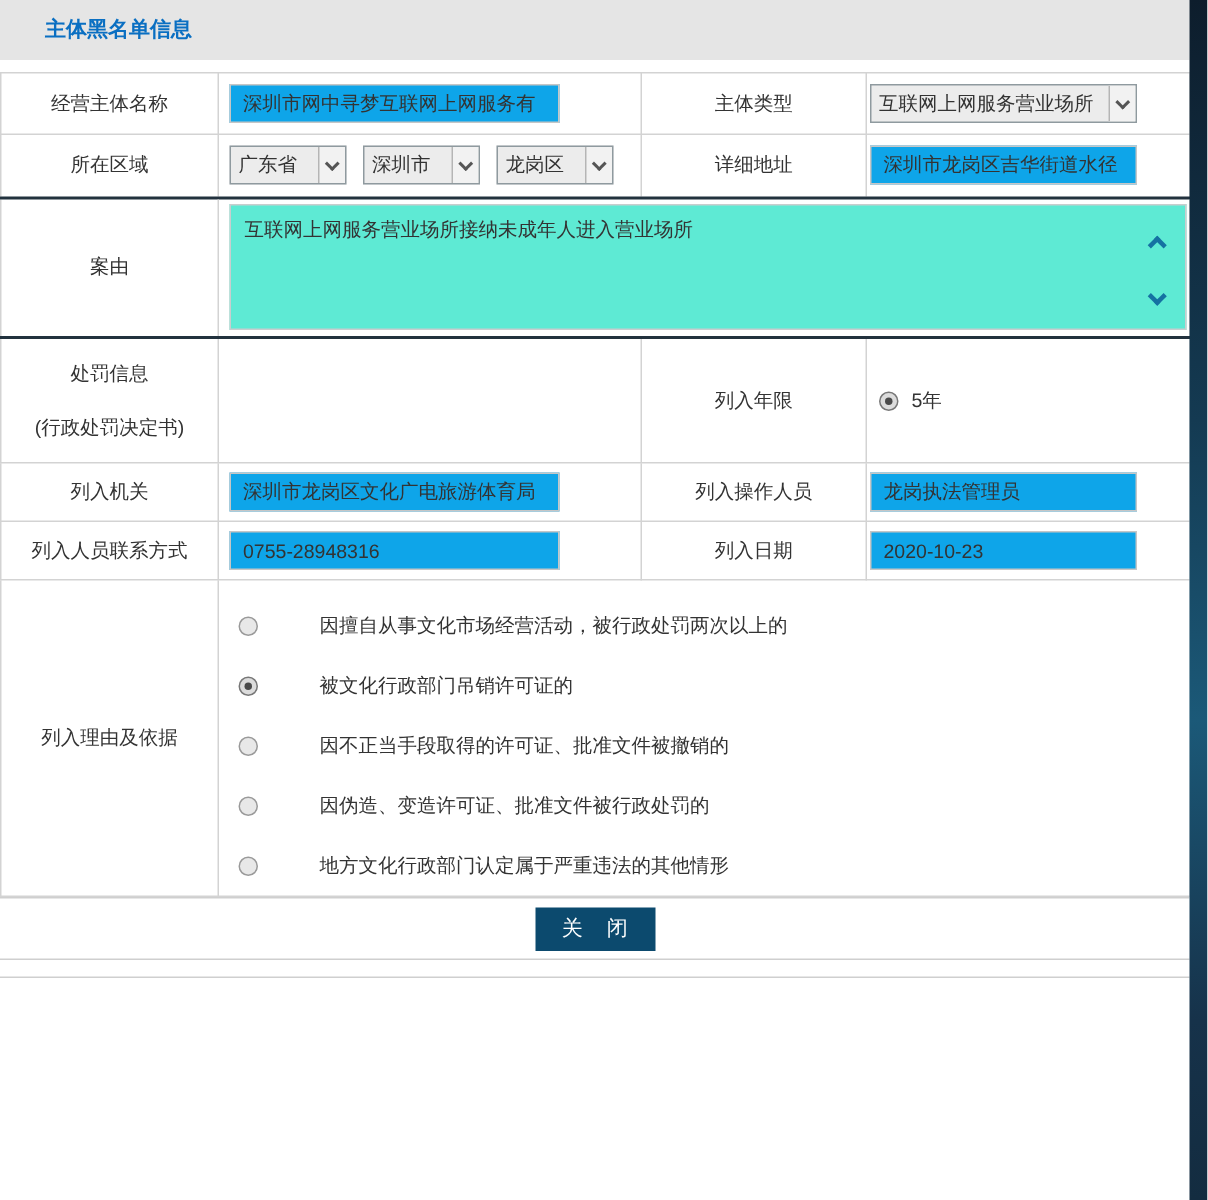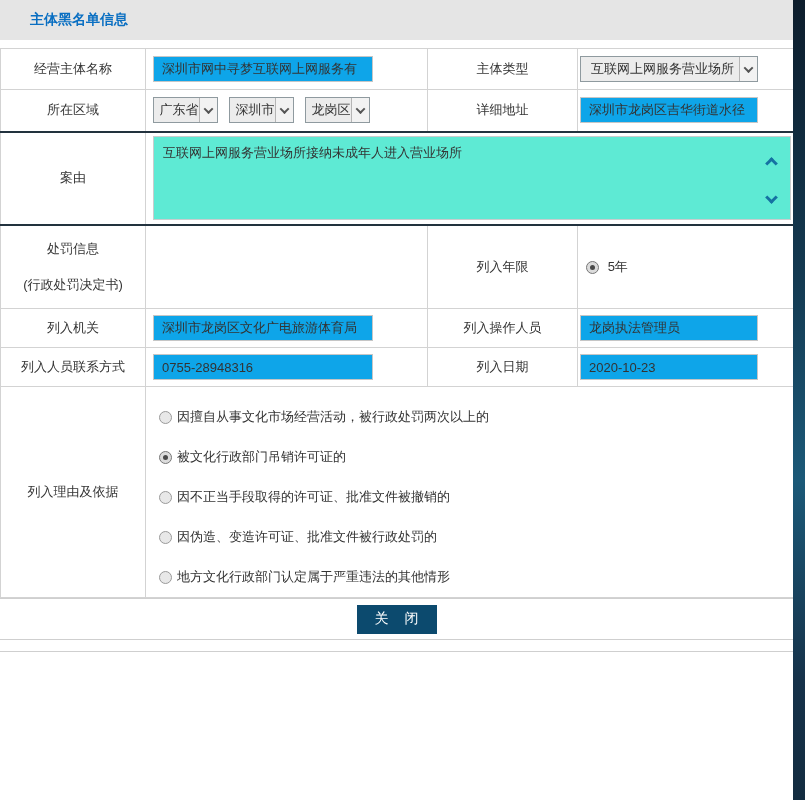--- a/index.html
+++ b/index.html
@@ -26,44 +26,44 @@
   td.fld { padding-left:7px; }
   td.fld4 { padding-left:2px; }
 
   .txt { display:inline-block; height:26px; background:#0ea5e9; border:1px solid #c6c6c6;
          font-size:13px; color:#333; padding:0 0 0 8px; line-height:24px;
          font-family:"Liberation Sans", sans-serif; vertical-align:middle; overflow:hidden; }
   .w220 { width:220px; } .w178 { width:178px; }
 
   
   .select { display:inline-flex; align-items:center; height:26px; background:#ececec;
-            border:1px solid #8f9a9f; vertical-align:middle; overflow:hidden;text-align:center; }
+            border:1px solid #8f9a9f; vertical-align:middle; overflow:hidden; }
   .sel-text { flex:1; padding-left:5px; font-size:13px; color:#333; white-space:nowrap; overflow:hidden; }
   .sel-btn { width:18px; height:100%; background:#f2f2f2; border-left:1px solid #b5b5b5;
              display:flex; align-items:center; justify-content:center; }
   .chev-down { width:7px; height:7px; border-right:2px solid #555; border-bottom:2px solid #555;
                transform:rotate(45deg) translate(-1px,-1px); }
-  .sel-sm { width:65px; margin-right:11px; }
+  .sel-sm { width:78px; margin-right:11px; }
   .sel-w178 { width:178px; } .sel-w215 { width:215px; }
 
   
   .tarea { position:relative; width:638px; height:84px; background:#5eead4; border:1px solid #c9cdce;
            font-size:13px; color:#333; padding:7px 30px 0 9px; line-height:18px; }
   .scroll-chev { position:absolute; right:11px; width:12px; height:12px; cursor:pointer; }
   .scroll-chev i { display:block; width:9px; height:9px; border-right:3px solid #1572a2; border-bottom:3px solid #1572a2; }
   .chev-up-pos { top:18px; } .chev-up-pos i { transform:rotate(-135deg); margin-top:4px; }
   .chev-dn-pos { top:56px; } .chev-dn-pos i { transform:rotate(45deg); }
 
   
   .radio { display:inline-block; width:13px; height:13px; border:1px solid #9a9a9a; border-radius:50%;
            background:#e8e8e8; vertical-align:middle; margin-right:5px; position:relative; }
   .radio.checked { background:#dcdcdc; border-color:#777; }
   .radio.checked::after { content:""; position:absolute; left:3px; top:3px; width:5px; height:5px;
            border-radius:50%; background:#4a4a4a; }
-  .opt { display:flex; align-items:center; height:40px; }
+  .opt { display:flex; align-items:center; height:40px;gap:36px; }
   .opts-wrap { padding:10px 0 0 6px; }
 
   
   .btn-row { width:793px; height:42px; border-top:1px solid #cfcfcf; border-bottom:1px solid #cfcfcf;
              display:flex; align-items:center; justify-content:center; }
   .close-btn { width:80px; height:29px; background:#0c4a6e; color:#fff; border:none;
                font-size:14px; letter-spacing:6px; cursor:pointer; font-family:"Liberation Sans", sans-serif;
                padding-left:6px; }
   .band { width:793px; height:12px; border-bottom:1px solid #cfcfcf; }
   .gap29 { height:29px; }

